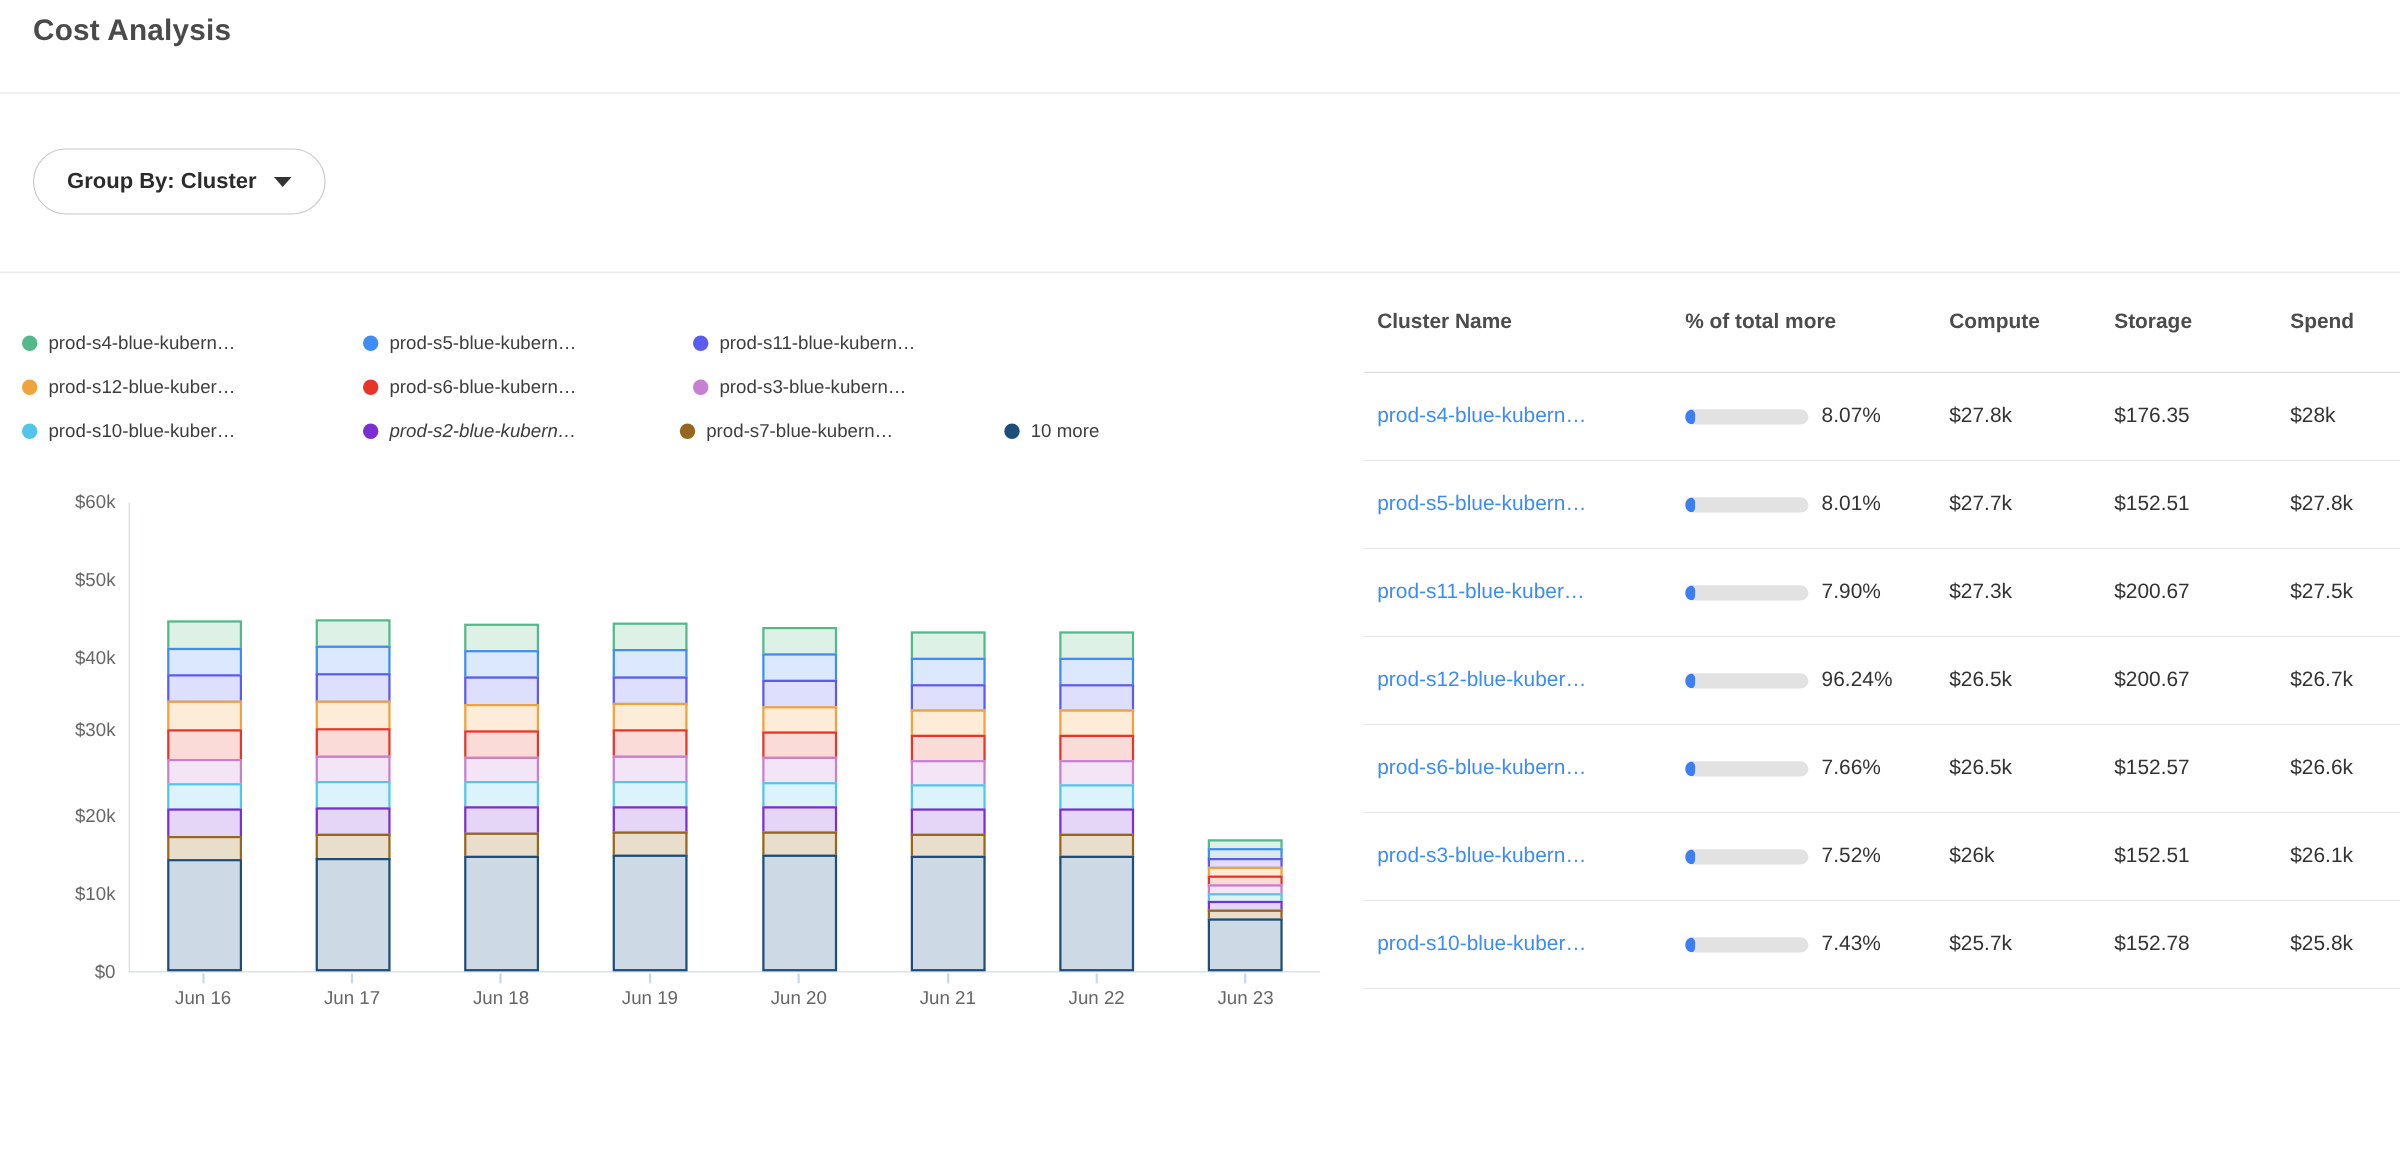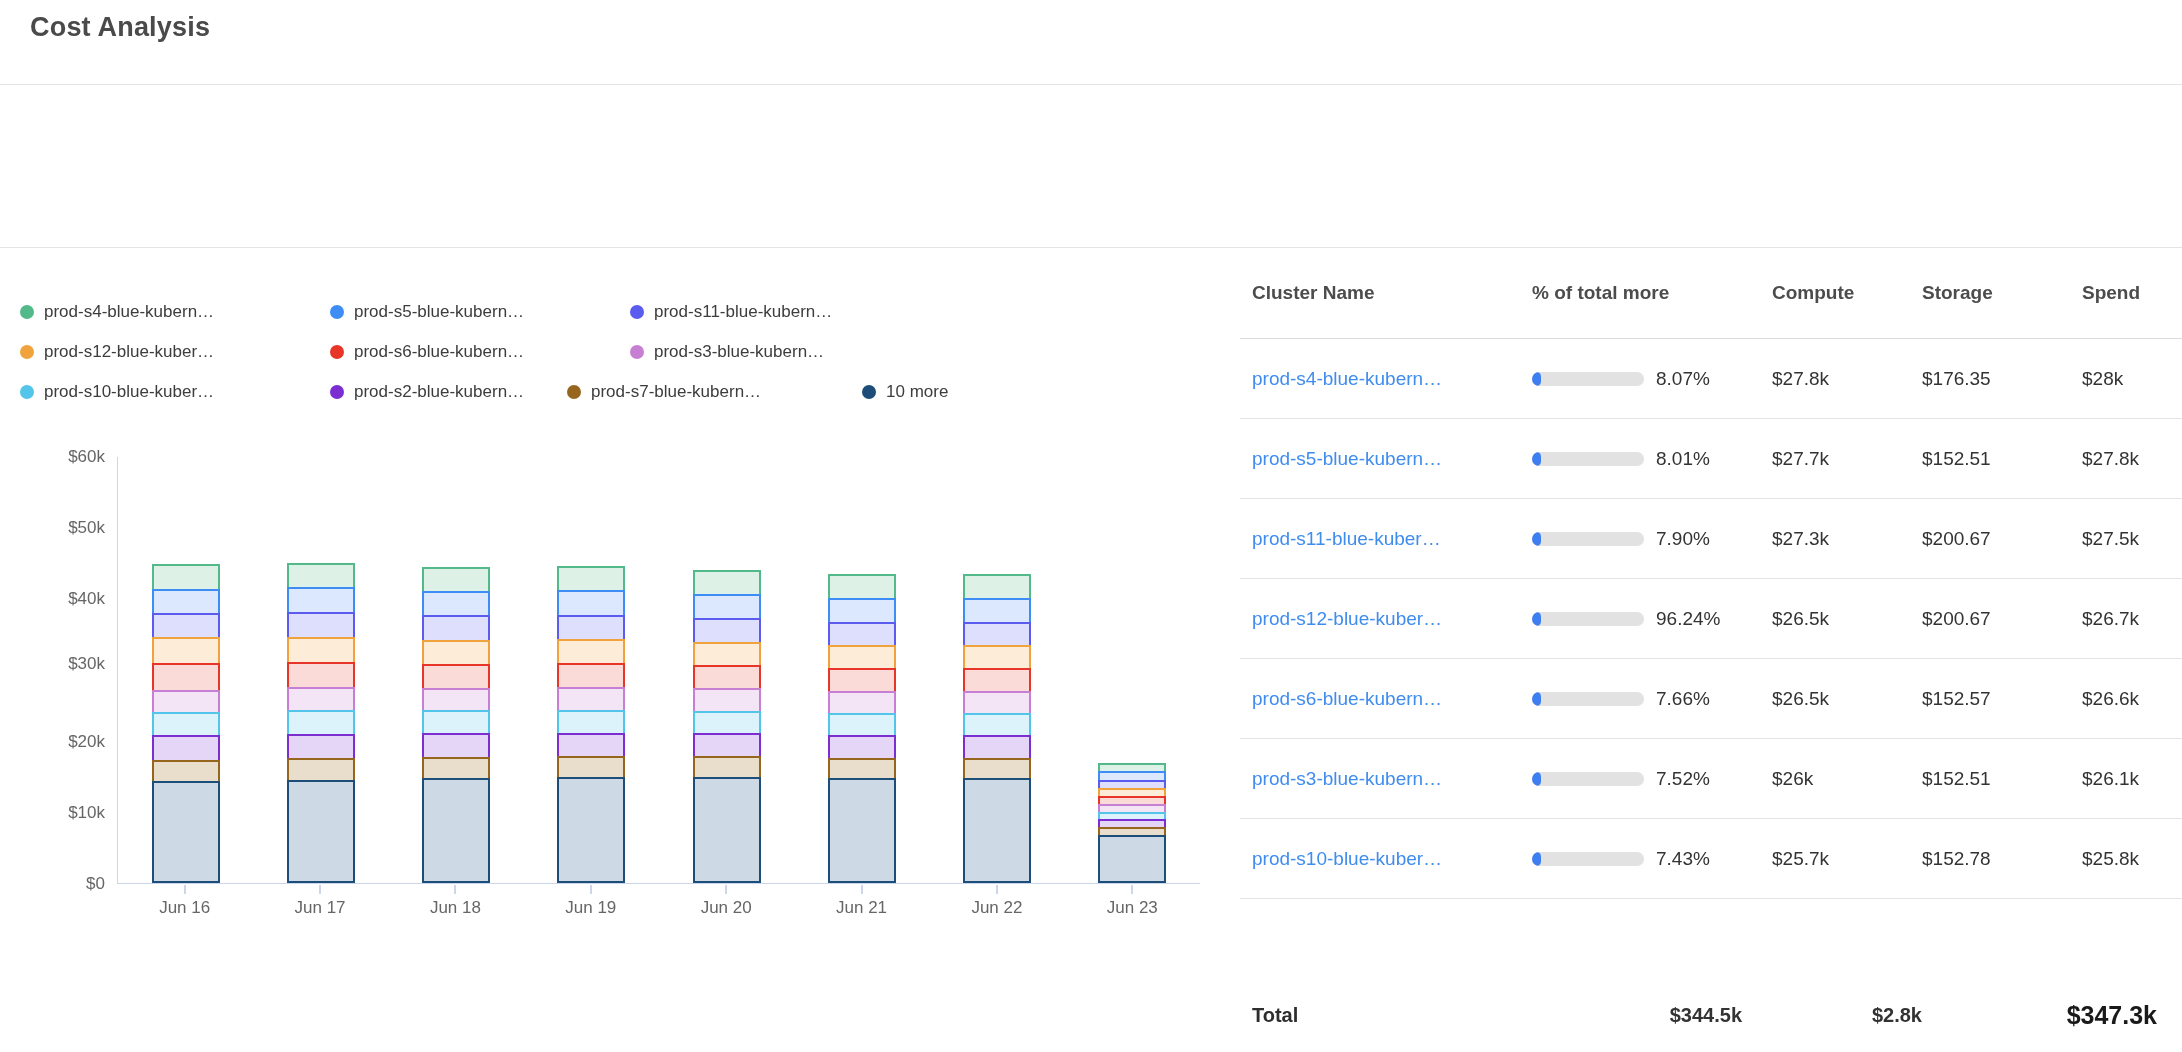--- a/index.html
+++ b/index.html
@@ -74,20 +74,24 @@
 </style>
 </head>
 <body>
 
 <div class="page">
 
   <div class="page-title">Cost Analysis</div>
   <div class="divider divider-1"></div>
 
   <div class="filters">
+    <div class="pill">
+      <span class="pill-label">Group By: Cluster</span>
+      <span class="caret-down"></span>
+    </div>
   </div>
 
   <div class="divider divider-2"></div>
 
   <div class="legend" id="legend">
       <div class="legend-row">
         <div class="legend-item" style="width: 310px;">
           <span class="legend-dot" style="background: rgb(84, 185, 138);"></span>
           <span class="legend-label">prod-s4-blue-kubern…</span>
         </div>
@@ -112,21 +116,21 @@
         <div class="legend-item" style="width: 295px;">
           <span class="legend-dot" style="background: rgb(199, 127, 212);"></span>
           <span class="legend-label">prod-s3-blue-kubern…</span>
         </div>
       </div>
       <div class="legend-row">
         <div class="legend-item" style="width: 310px;">
           <span class="legend-dot" style="background: rgb(83, 197, 234);"></span>
           <span class="legend-label">prod-s10-blue-kuber…</span>
         </div>
-        <div class="legend-item" style="width: 237px;">
+        <div class="legend-item" style="width: 288px; font-style: italic;">
           <span class="legend-dot" style="background: rgb(123, 47, 209);"></span>
           <span class="legend-label">prod-s2-blue-kubern…</span>
         </div>
         <div class="legend-item" style="width: 295px;">
           <span class="legend-dot" style="background: rgb(150, 102, 31);"></span>
           <span class="legend-label">prod-s7-blue-kubern…</span>
         </div>
         <div class="legend-item">
           <span class="legend-dot" style="background: rgb(29, 78, 121);"></span>
           <span class="legend-label">10 more</span>
@@ -366,21 +370,15 @@
             </div>
             <span class="pct-text">7.43%</span>
           </div>
           <div class="val">$25.7k</div>
           <div class="val">$152.78</div>
           <div class="val">$25.8k</div>
         </div>
       </div>
 
 
-    <div class="total-row">
-      <span class="total-label">Total</span>
-      <span class="total-val">$344.5k</span>
-      <span class="total-val">$2.8k</span>
-      <span class="total-spend">$347.3k</span>
-    </div>
   </div>
 
 </div>
 
 </body></html>

